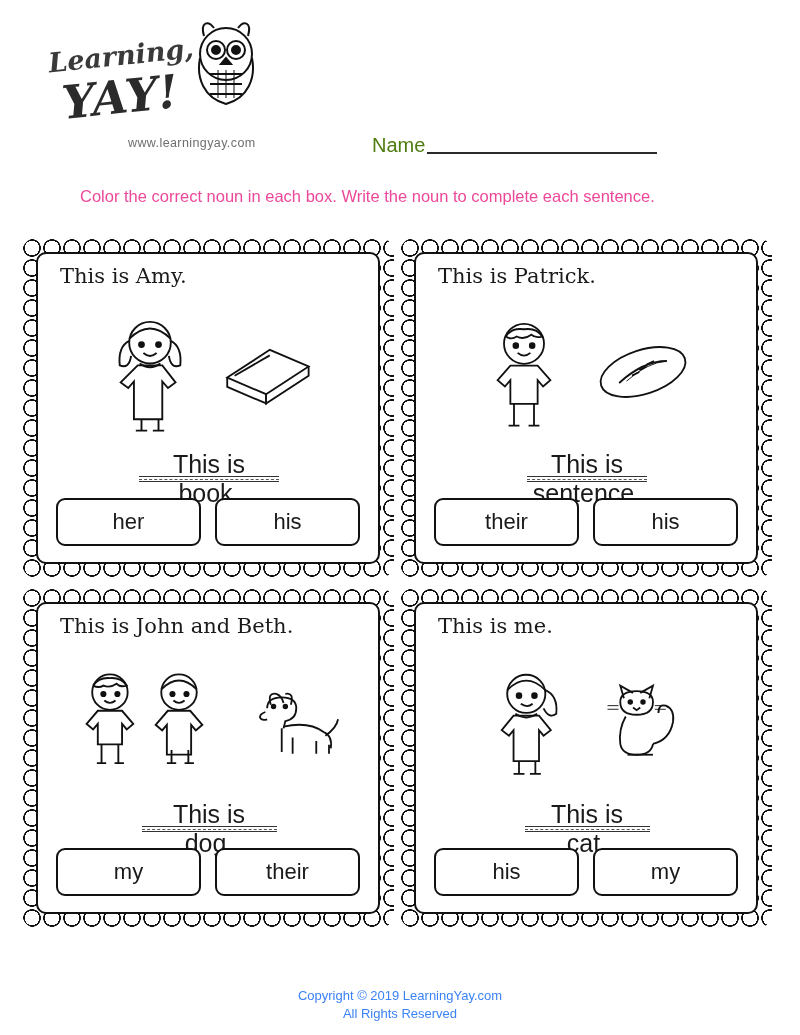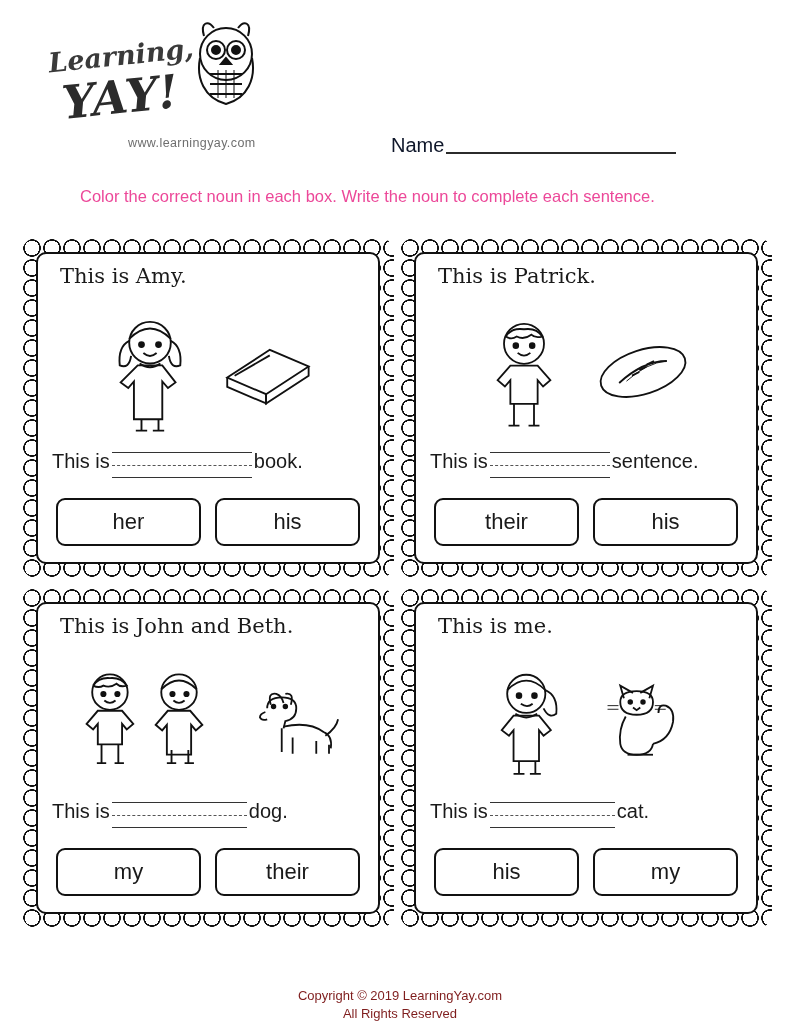--- a/index.html
+++ b/index.html
@@ -72,24 +72,24 @@
   .doc-title {
     position: absolute;
     left: 312px;
     top: 46px;
     font-size: 21px;
     color: #2b2b2b;
     font-family: "Liberation Sans", sans-serif;
   }
   .name-line {
     position: absolute;
-    left: 391px;
+    left: 372px;
     top: 134px;
     font-size: 20px;
-    color: #0f172a;
+    color: #4d7c0f;
     letter-spacing: 0px;
   }
   .name-rule {
     display: inline-block;
     width: 230px;
     border-bottom: 2px solid #2b2b2b;
     height: 14px;
     margin-left: 2px;
     vertical-align: -2px;
   }
@@ -166,24 +166,25 @@
     justify-content: center;
     gap: 14px;
   }
   .sentence {
     position: absolute;
     left: 14px;
     right: 12px;
     top: 196px;
     height: 40px;
     display: flex;
-    align-items: flex-start;
-    font-size: 20px;
+    align-items: center;
+    font-size: 25px;
     color: #1a1a1a;
     white-space: nowrap;
+    flex-direction: column;
   }
   .blank {
     position: relative;
     display: inline-block;
     height: 30px;
     margin: 0 2px;
   }
   .blank::before {
     content: "";
     position: absolute;
@@ -230,21 +231,21 @@
 
   
   .footer {
     position: absolute;
     left: 0;
     right: 0;
     bottom: 12px;
     text-align: center;
     font-size: 13px;
     line-height: 18px;
-    color: #7f1d1d;
+    color: #3b82f6;
   }
 
   svg { display: block; }
 </style>
 </head>
 <body>
 
 <div class="header">
 
   <div class="logo-block">

